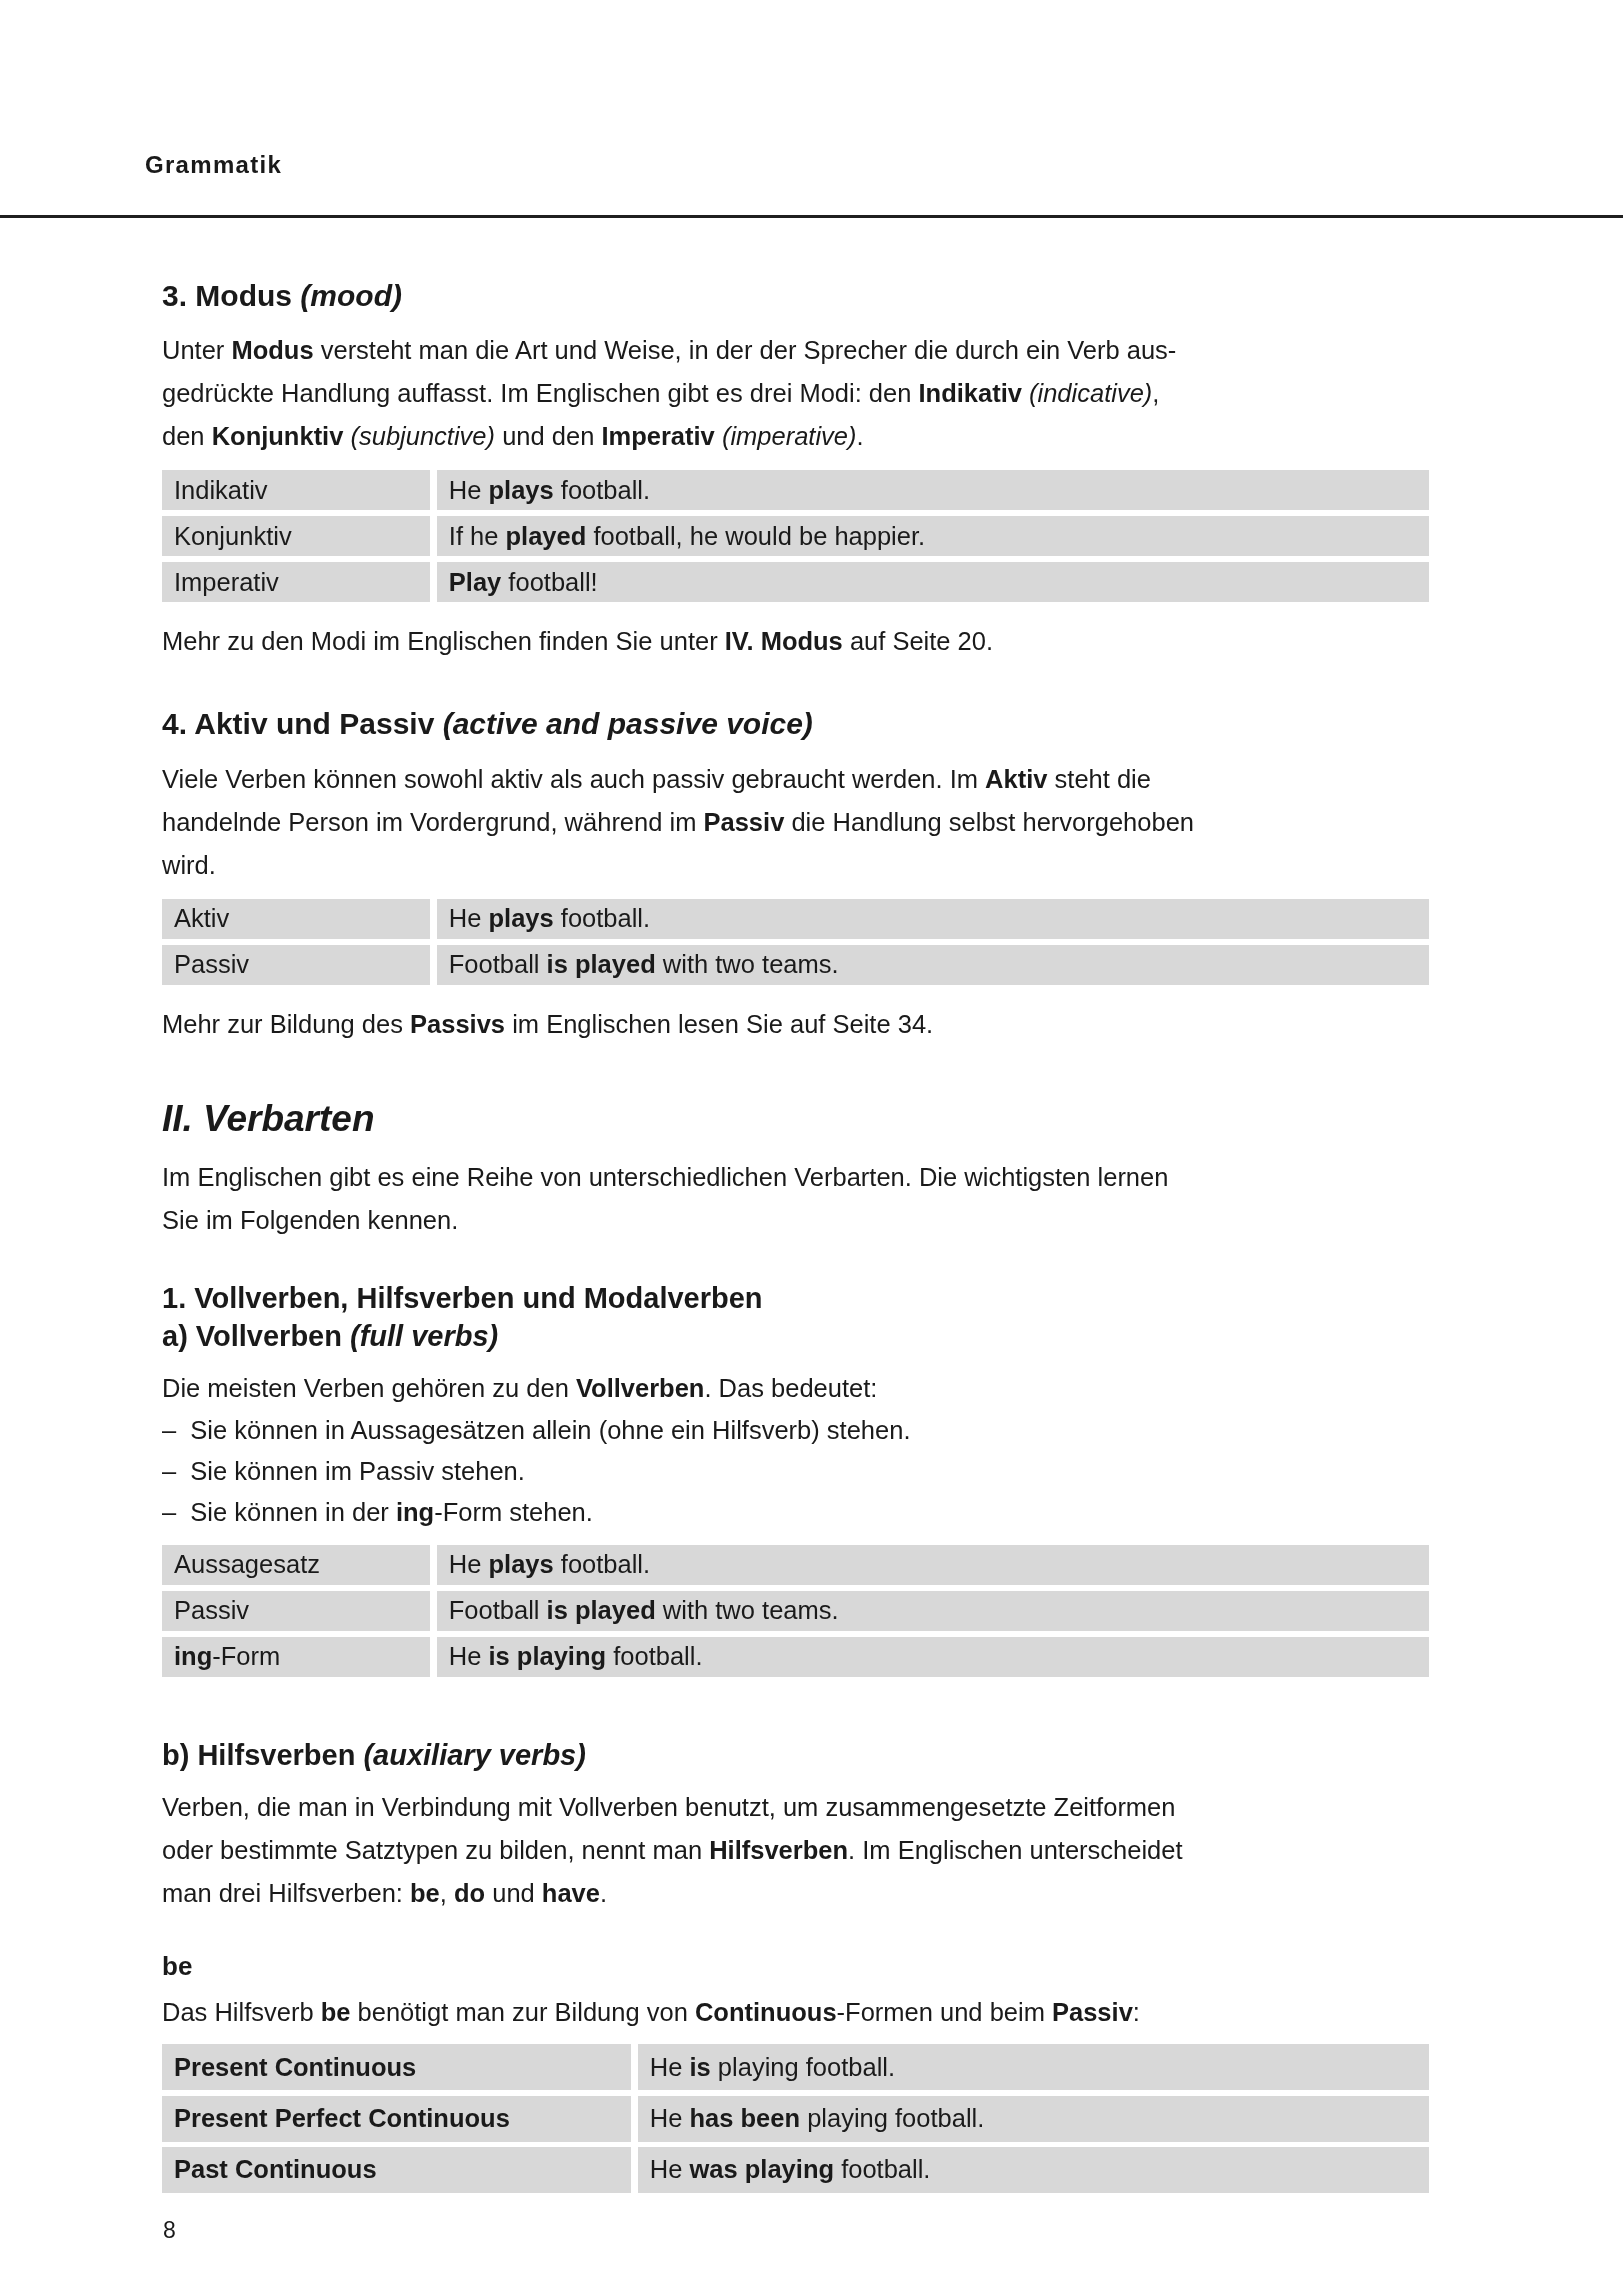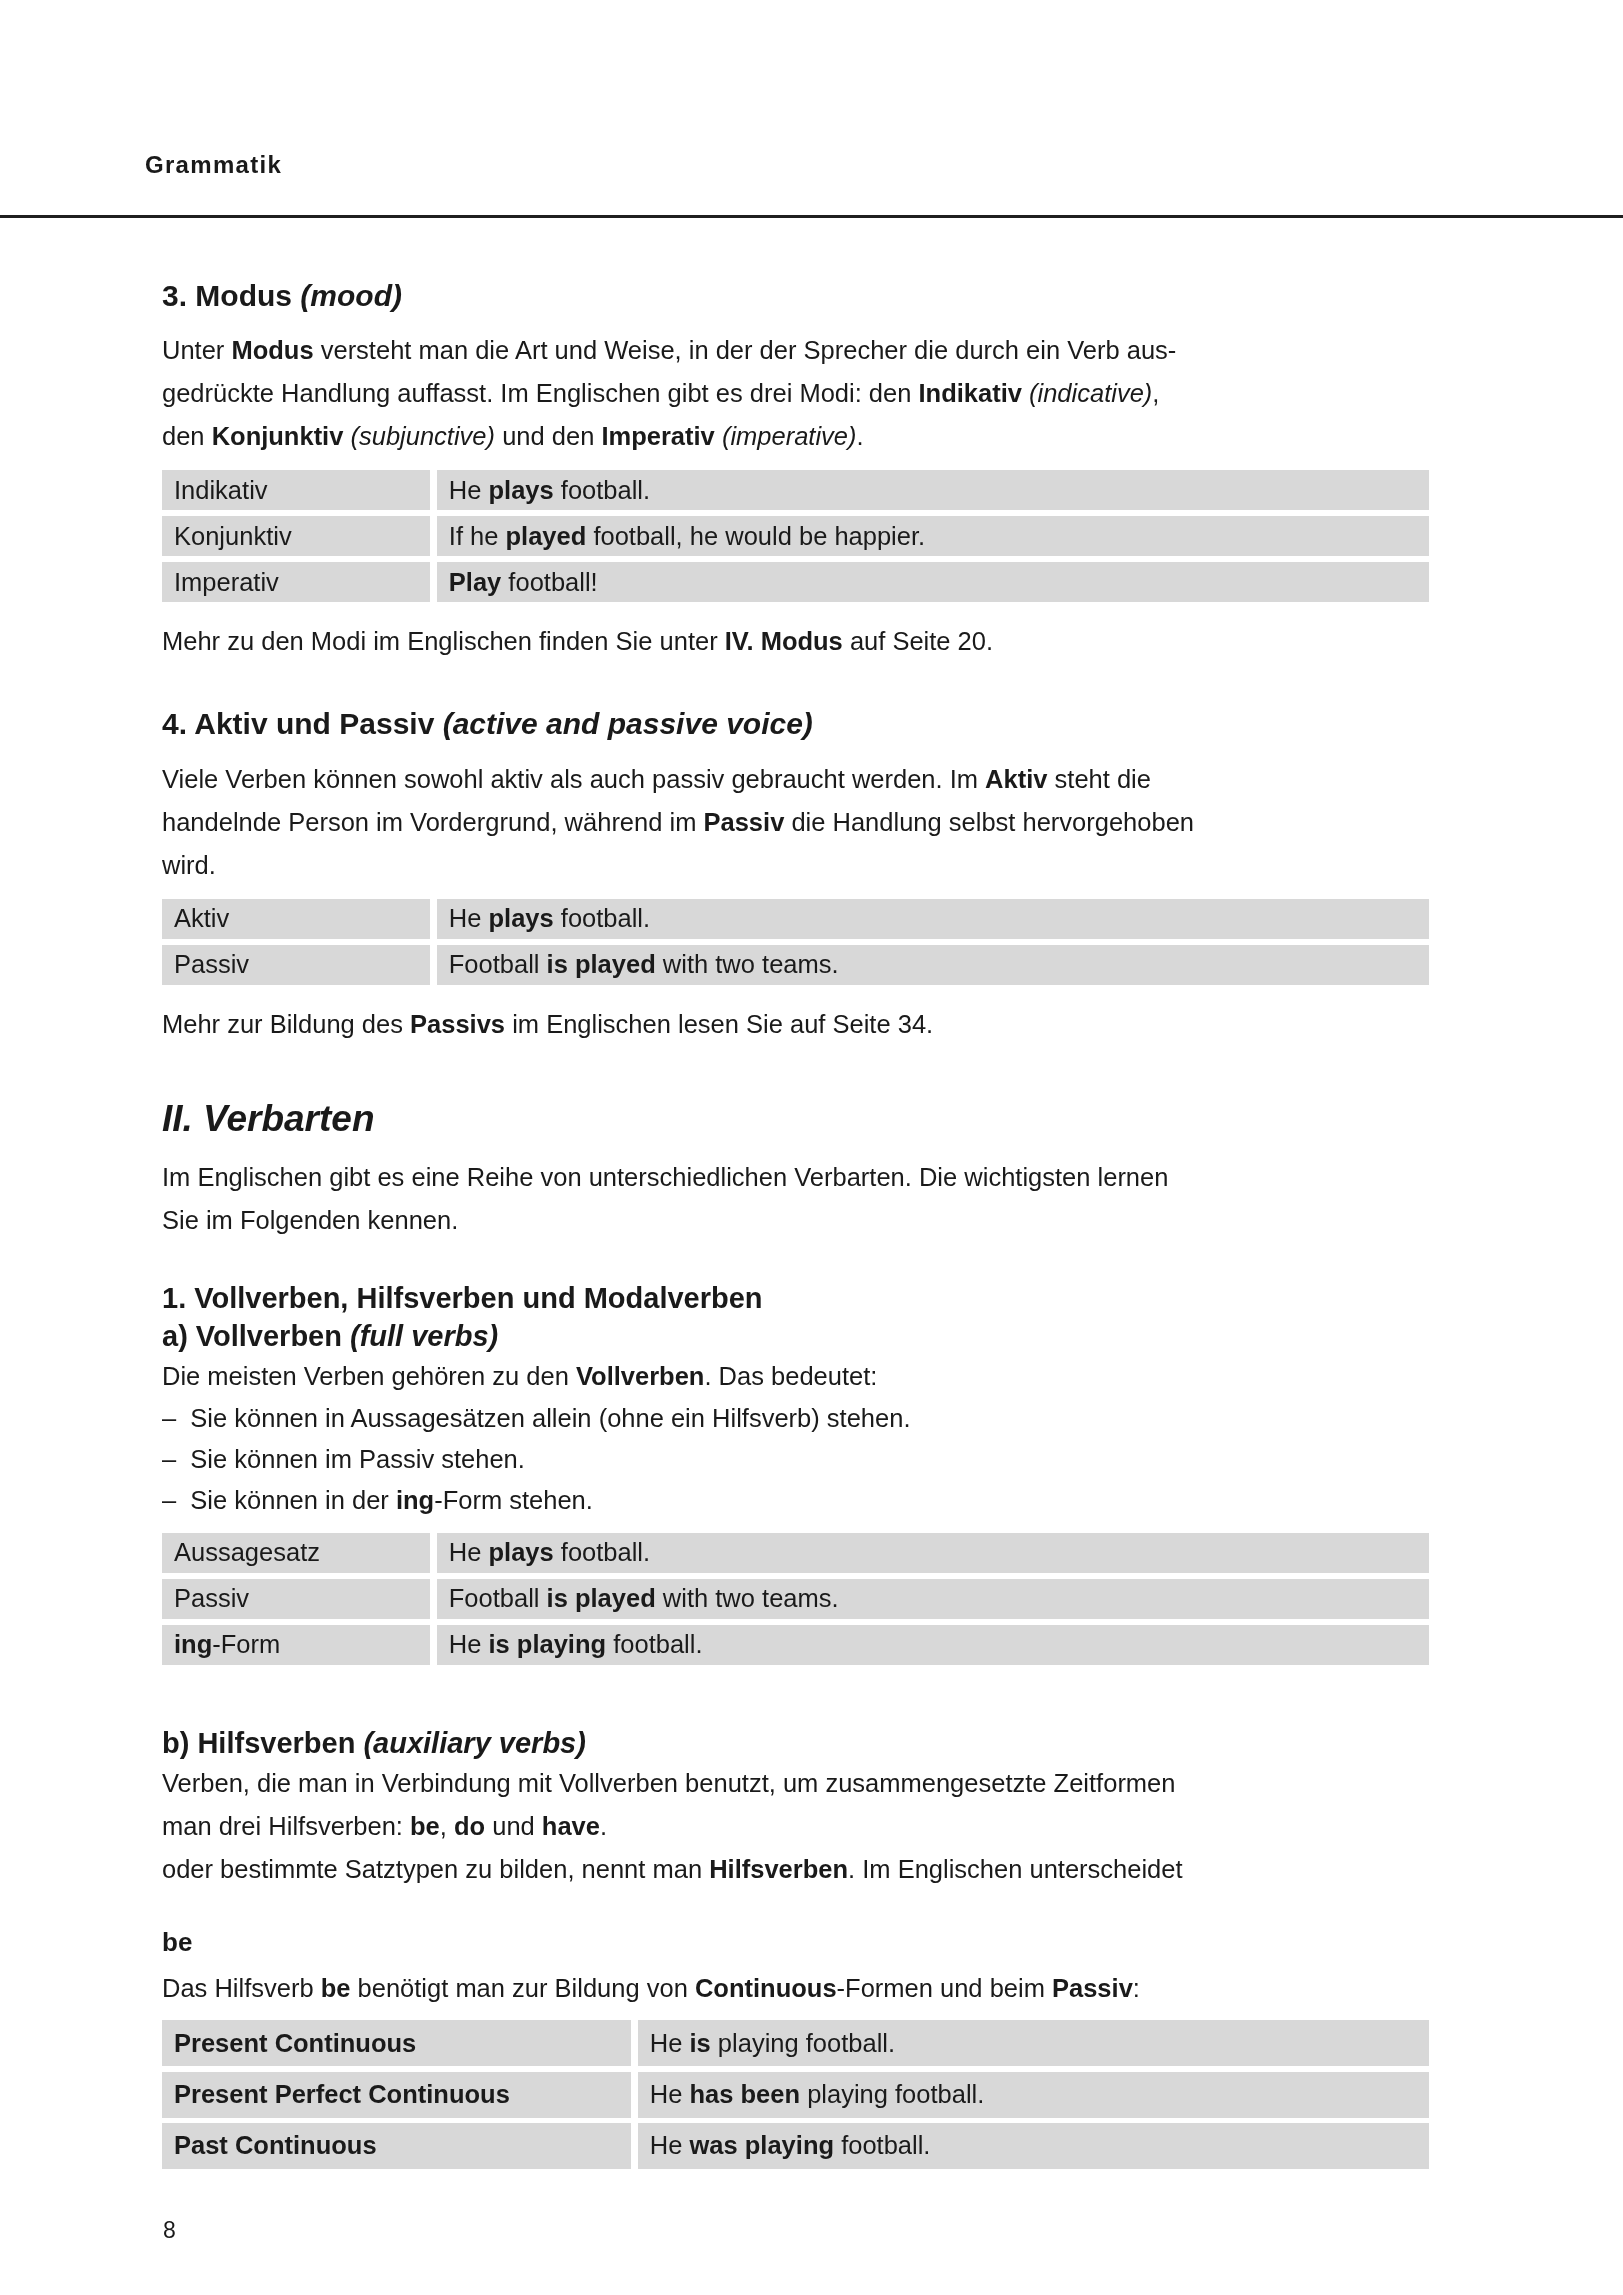--- a/index.html
+++ b/index.html
@@ -28,21 +28,21 @@
 
   .body-text { font-size:25.5px; line-height:43px; margin:0; }
   .h-sub   { font-size:30px; line-height:36px; margin:10.2px 0 0 0; }
   .h-major { font-size:37px; line-height:44px; margin:51px 0 0 0;font-style:italic; }
   .h-num   { font-size:29px; line-height:36px; margin:38px 0 0 0; }
   .h-alpha { font-size:29px; line-height:37px; margin:1.7px 0 0 0; }
   .h-be    { font-size:26px; line-height:34px; margin:34px 0 0 0; }
 
   .mt-para  { margin-top:15.3px; }
   .mt-note  { margin-top:18px; }
-  .mt-intro { }
+  .mt-intro { margin-top:12px; }
 
   .grammar-table { margin-top:12px; }
   .t-row { display:flex; gap:6.8px; margin-bottom:6px; }
   .t-cell {
     background:#d8d8d8;
     display:flex; align-items:center;
     box-sizing:border-box;
     height:40px;
     padding-left:12px;
     font-size:25.5px;
@@ -145,22 +145,22 @@
       </div>
       <div class="t-row">
         <div class="t-cell t-label"><span class="b">ing</span><span>-Form</span></div>
         <div class="t-cell t-example"><span>He </span><span class="b">is playing</span><span> football.</span></div>
       </div>
     </div>
 
     <h3 class="h-alpha mt-bhead"><span>b) Hilfsverben </span><span class="i">(auxiliary verbs)</span></h3>
     <p class="body-text mt-intro">
       <span class="line"><span>Verben, die man in Verbindung mit Vollverben benutzt, um zusammengesetzte Zeitformen</span></span>
+      <span class="line"><span>oder bestimmte Satztypen zu bilden, nennt man </span><span class="b">Hilfsverben</span><span>. Im Englischen unterscheidet</span></span>
       <span class="line"><span>man drei Hilfsverben: </span><span class="b">be</span><span>, </span><span class="b">do</span><span> und </span><span class="b">have</span><span>.</span></span>
-      <span class="line"><span>oder bestimmte Satztypen zu bilden, nennt man </span><span class="b">Hilfsverben</span><span>. Im Englischen unterscheidet</span></span>
     </p>
 
     <h3 class="h-be"><span class="b">be</span></h3>
     <p class="body-text" style="margin:8.5px 0 0 0;">
       <span class="line"><span>Das Hilfsverb </span><span class="b">be</span><span> benötigt man zur Bildung von </span><span class="b">Continuous</span><span>-Formen und beim </span><span class="b">Passiv</span><span>:</span></span>
     </p>
     <div class="grammar-table t-wide mt-betable">
       <div class="t-row">
         <div class="t-cell t-label"><span class="b">Present Continuous</span></div>
         <div class="t-cell t-example"><span>He </span><span class="b">is</span><span> playing football.</span></div>

